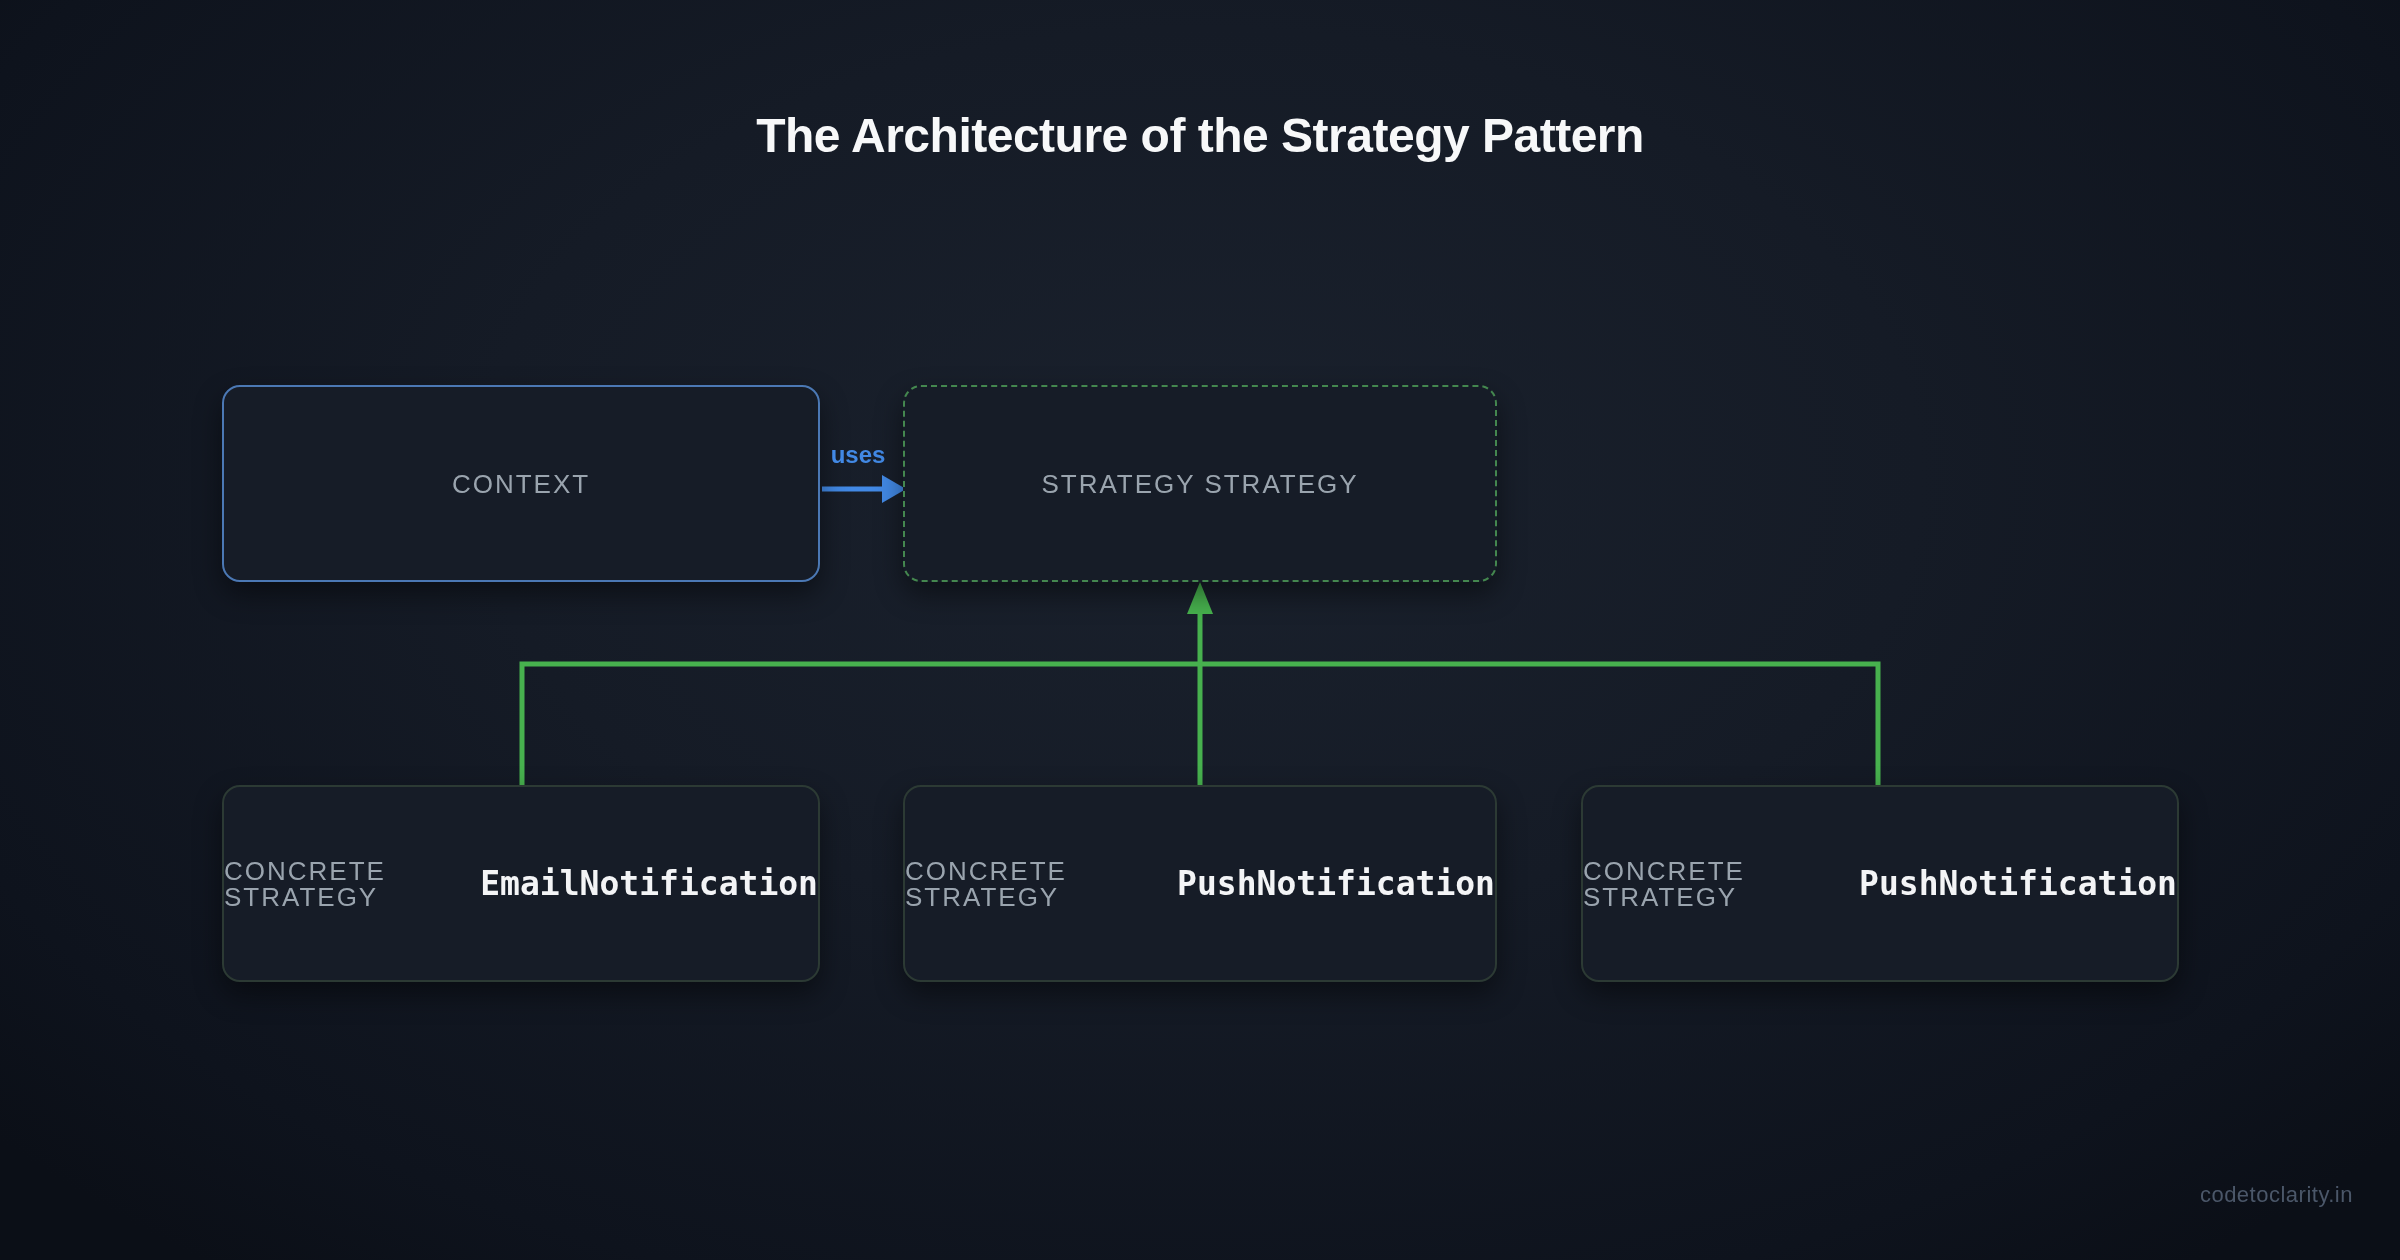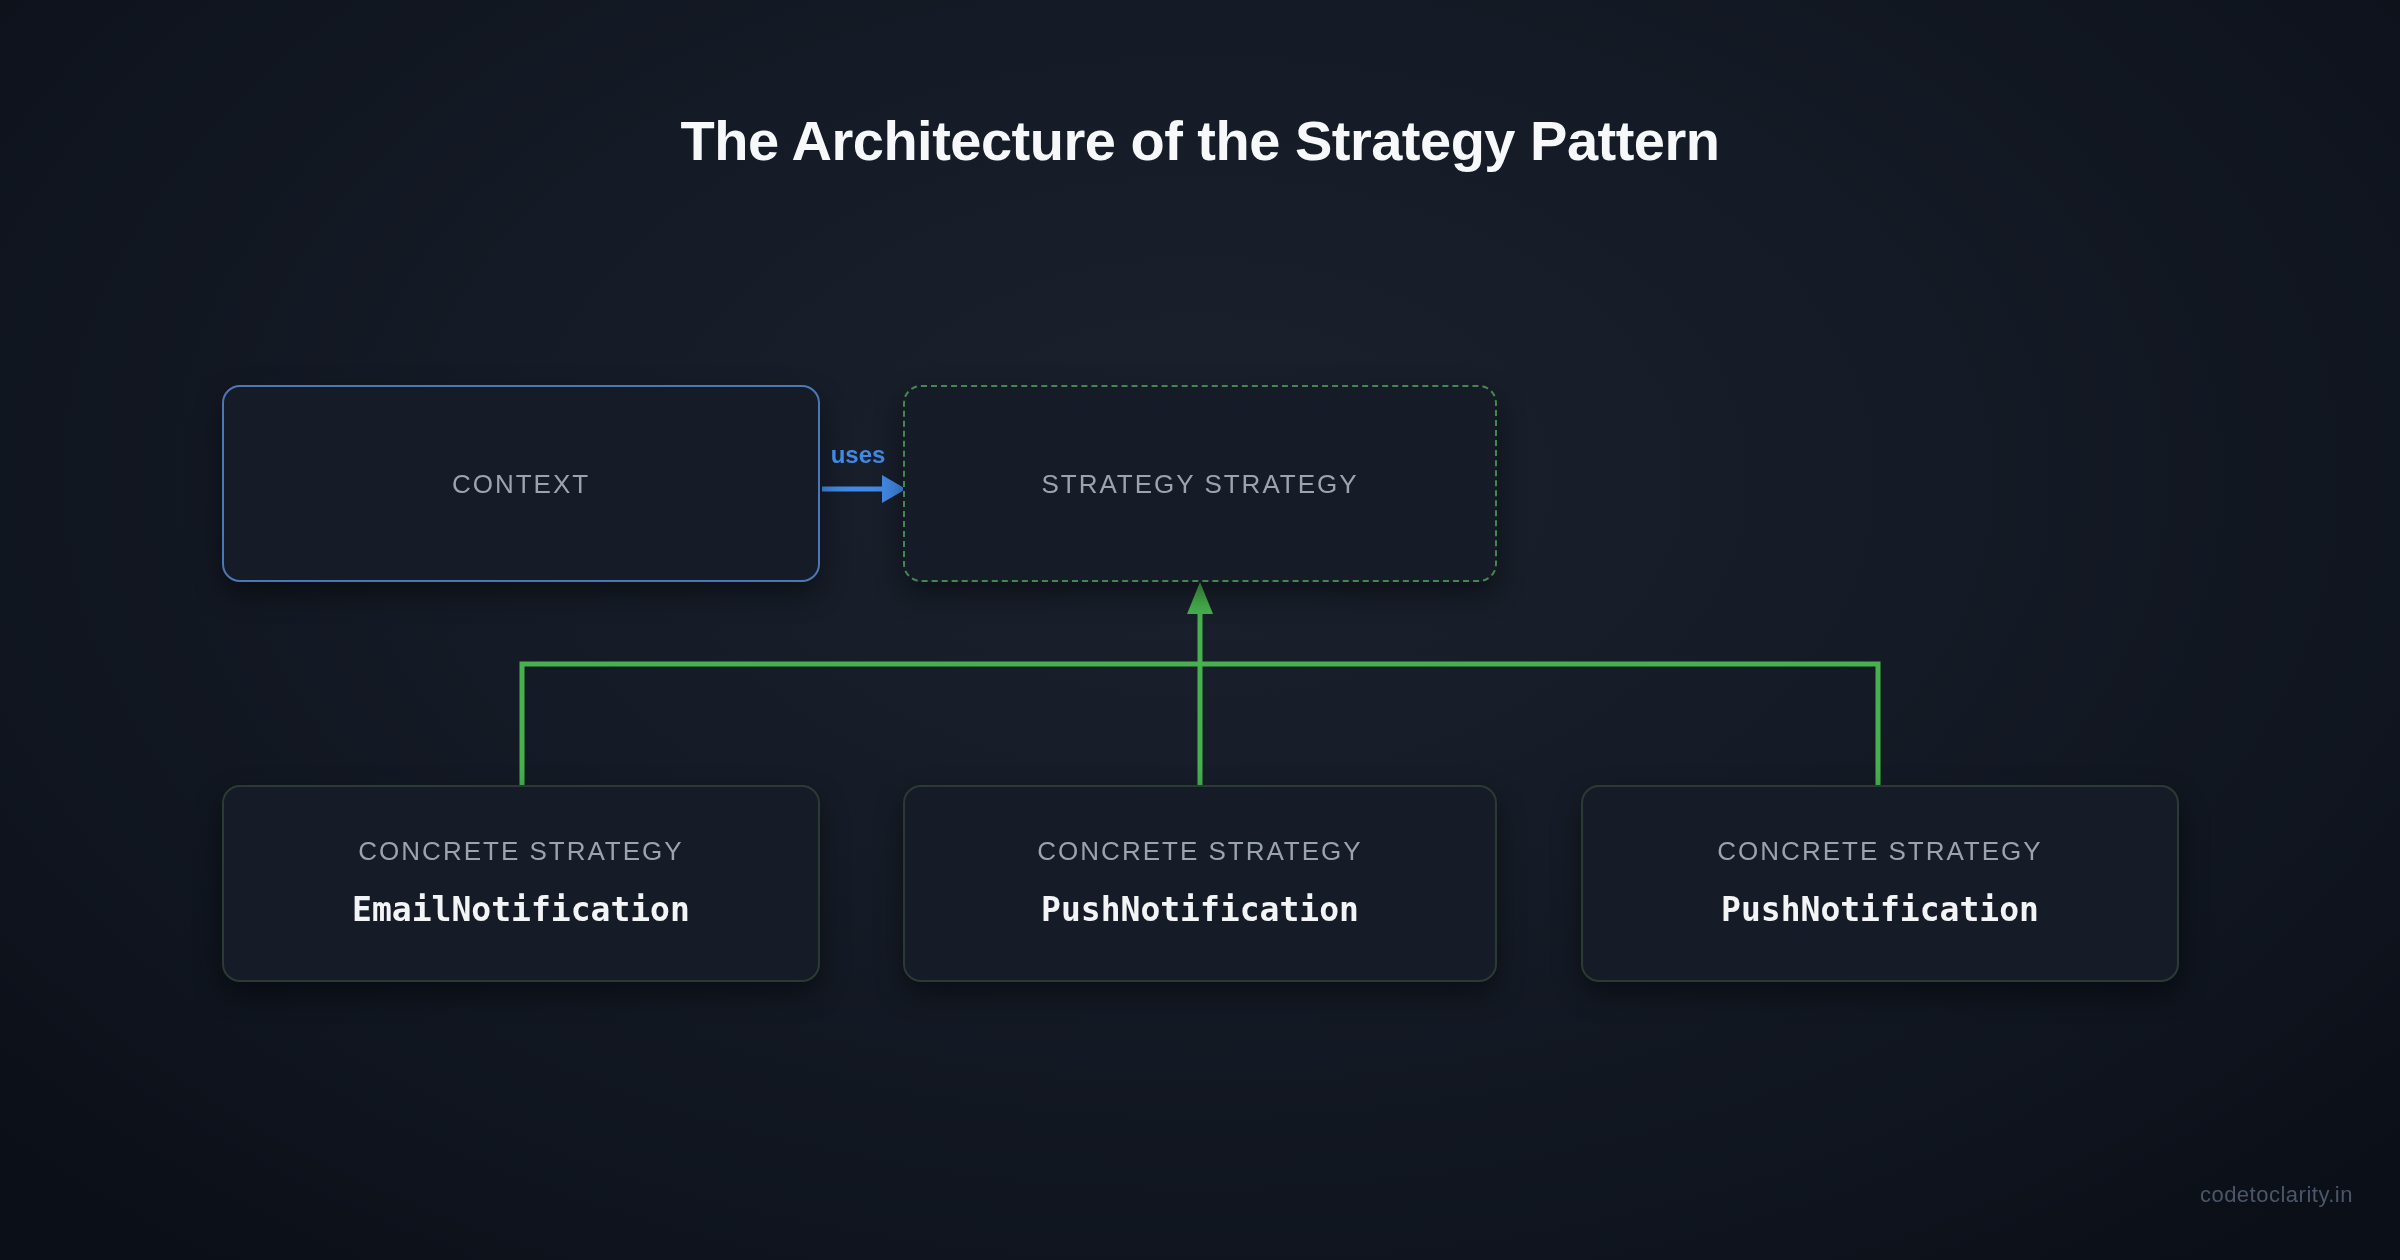--- a/index.html
+++ b/index.html
@@ -17,33 +17,32 @@
     height: 1260px;
     background:
       radial-gradient(1600px 1000px at 50% 38%, #1a212d 0%, #151b26 45%, #0e131d 85%, #0b0f17 100%);
   }
   .diagram-title {
     position: absolute;
     top: 108px;
     left: 0;
     width: 100%;
     text-align: center;
-    font-size: 56px;
+    font-size: 48px;
     font-weight: 700;
     letter-spacing: -0.5px;
     color: var(--title-white, #f7f8f9);
   }
   .node {
     position: absolute;
     box-sizing: border-box;
     height: 197px;
     border-radius: 18px;
     background: var(--box-fill, #161c27);
     display: flex;
-    flex-direction: column;
     align-items: center;
     justify-content: center;
     gap: 26px;
     box-shadow: 0 12px 28px rgba(0,0,0,0.45);
   }
   .node-type-label {
     font-size: 26px;
     letter-spacing: 2px;
     line-height: 26px;
     color: var(--label-gray, #9aa4ae);

